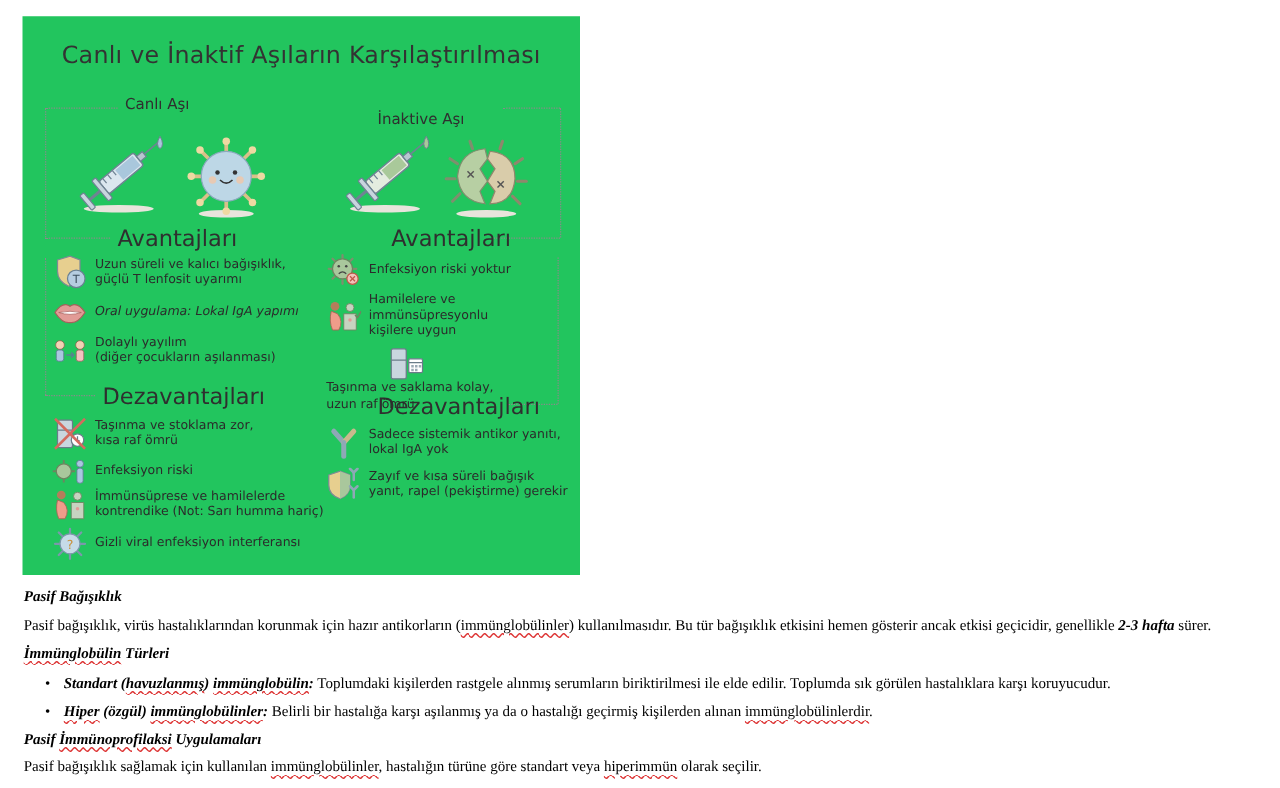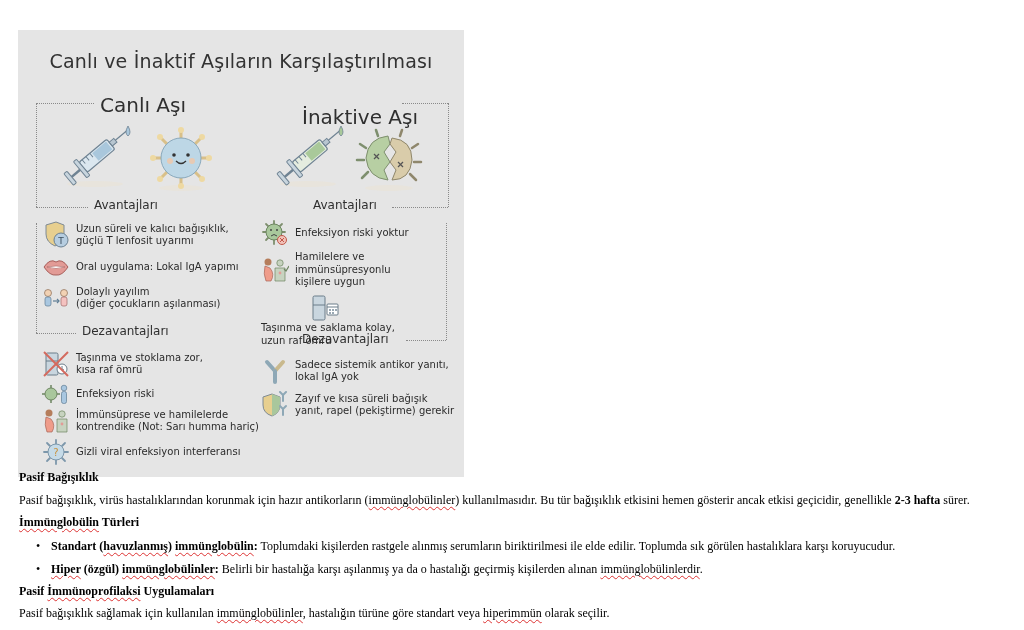--- a/index.html
+++ b/index.html
@@ -1,32 +1,32 @@
 <!DOCTYPE html>
 <html><head>
 <meta charset="utf-8">
 <style>
   html, body { margin: 0; padding: 0; background: #ffffff; }
   body { width: 1024px; height: 630px; position: relative; overflow: hidden; font-family: "Liberation Serif", serif; color: #000; }
 
   
-  .infographic { position: absolute; left: 18px; top: 30px; width: 446px; height: 447px; background: #e5e5e5; font-family: "DejaVu Sans", sans-serif; color: #2d2d2d; }
+  .infographic { position: absolute; left: 18px; top: 13px; width: 446px; height: 447px; background: #22c55e; font-family: "DejaVu Sans", sans-serif; color: #2d2d2d; }
   .ig-title { position: absolute; left: 0; top: 20px; width: 100%; text-align: center; font-size: 19px; color: #333; letter-spacing: 0.2px; }
-  .col-head { position: absolute; top: 63px; font-size: 20px; color: #2f2f2f; }
+  .col-head { position: absolute; top: 63px; font-size: 12px; color: #2f2f2f; }
   .dot-h { position: absolute; border-top: 1px dotted #8a8a8a; height: 0; }
   .dot-v { position: absolute; border-left: 1px dotted #8a8a8a; width: 0; }
-  .sec-head { position: absolute; font-size: 12px; color: #2f2f2f; }
+  .sec-head { position: absolute; font-size: 18px; color: #2f2f2f; }
   .item { position: absolute; display: flex; align-items: center; font-size: 10px; line-height: 12.5px; color: #2b2b2b; }
   .item .ic { width: 28px; height: 28px; flex: 0 0 28px; margin-right: 6px; display: flex; align-items: center; justify-content: center; }
   .item .txt { white-space: pre-line; }
   .illus { position: absolute; }
 
   
   .doc { position: absolute; left: 19px; font-size: 12px; line-height: 14px; white-space: nowrap; }
-  .doc b { font-weight: bold; }
+  .doc b { font-weight: bold; font-style: italic; }
   .sq { text-decoration: underline wavy #d33; text-decoration-thickness: 1px; text-underline-offset: 2px; }
   .bullet { position: absolute; left: 36px; font-size: 12px; }
 </style>
 </head>
 <body>
 
 <div class="infographic">
   <div class="ig-title">Canlı ve İnaktif Aşıların Karşılaştırılması</div>
 
   <div class="col-head" style="left:82px;">Canlı Aşı</div>
@@ -139,21 +139,21 @@
     <span class="ic">
       <svg width="28" height="28" viewBox="0 0 28 28">
           <path d="M4 4 L14 1 L22 4 L22 13 Q22 21 13 25 Q4 21 4 13 Z" fill="#e7cf8f" stroke="#7e8a94" stroke-width="1"></path>
           <circle cx="19" cy="19" r="7" fill="#b6cde0" stroke="#6b8192"></circle>
           <text x="19" y="22.5" font-size="9" text-anchor="middle" fill="#3c4f5e" font-family="DejaVu Sans, sans-serif">T</text>
         </svg>
     </span>
     <span class="txt">Uzun süreli ve kalıcı bağışıklık,
 güçlü T lenfosit uyarımı</span>
   </div>
-  <div class="item" style="left:24px; top:223px;">
+  <div class="item" style="left:24px; top:223px;font-style:italic;">
     <span class="ic">
       <svg width="28" height="28" viewBox="0 0 28 28">
           <path d="M2 14 Q8 5 14 9 Q20 5 26 14 Q20 23 14 22 Q8 23 2 14 Z" fill="#e29b96" stroke="#a8605c" stroke-width="1"></path>
           <path d="M5 14 Q14 12 23 14 Q14 17 5 14 Z" fill="#fff" stroke="#a8605c" stroke-width="0.6"></path>
         </svg>
     </span>
     <span class="txt">Oral uygulama: Lokal IgA yapımı</span>
   </div>
   <div class="item" style="left:24px; top:254px;">
     <span class="ic">

